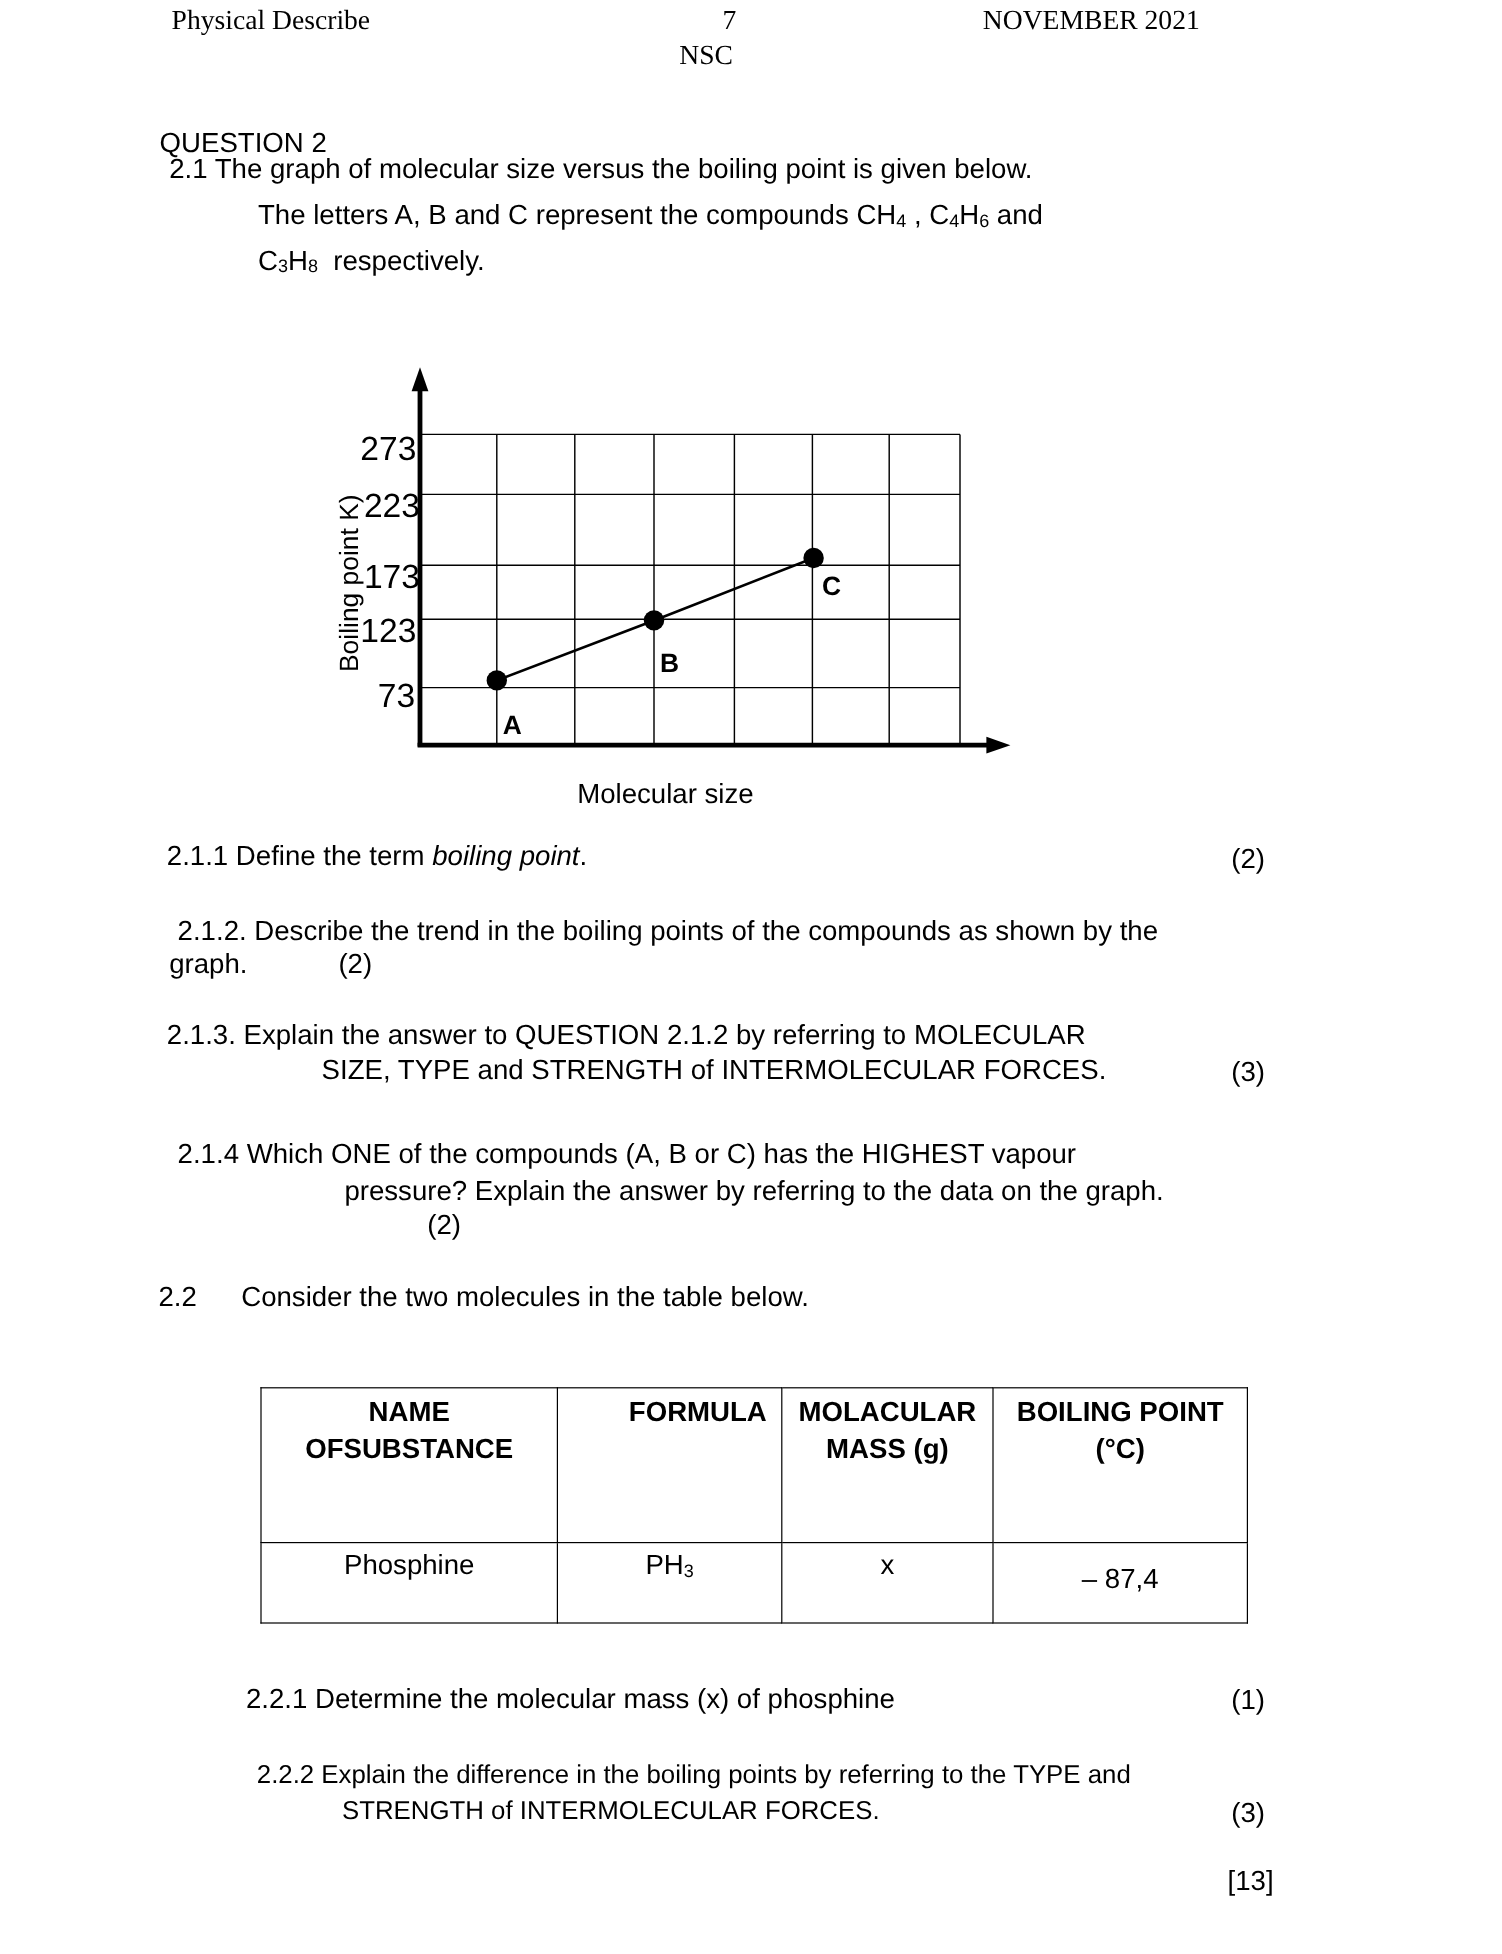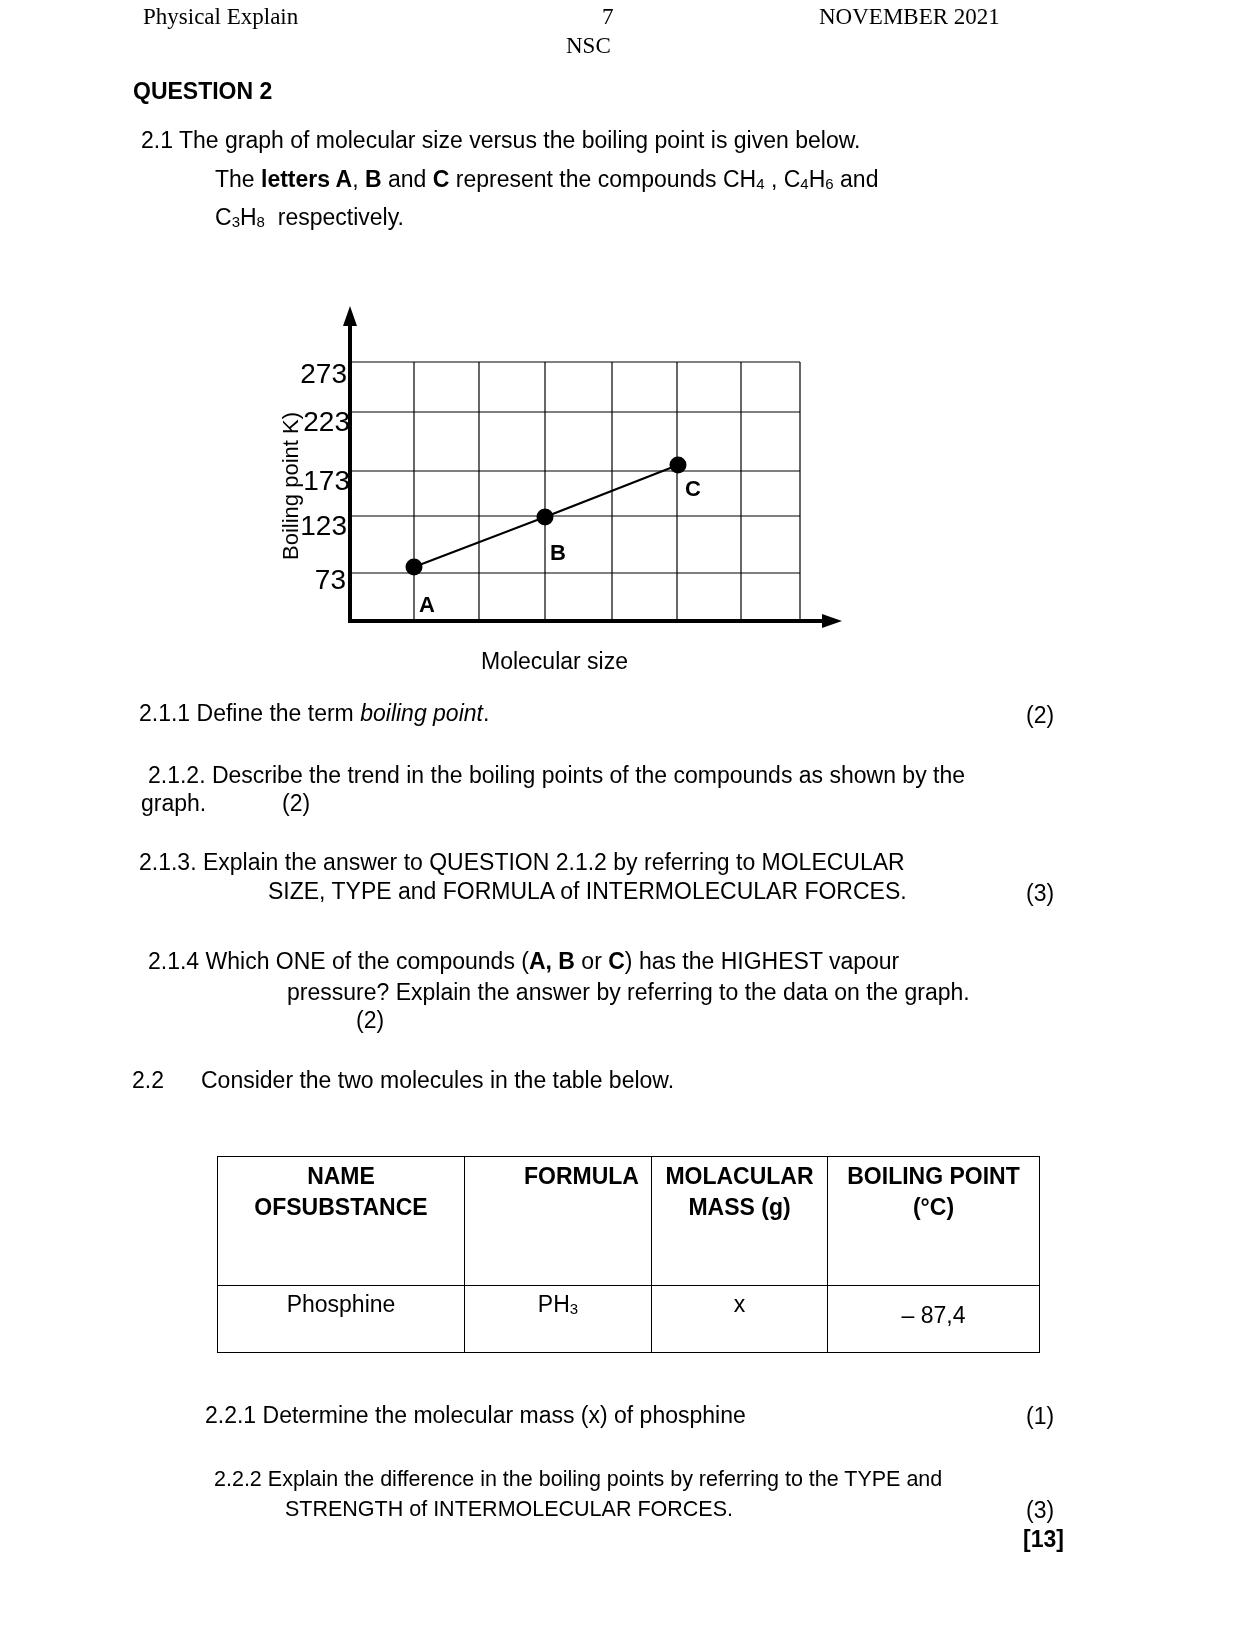--- a/index.html
+++ b/index.html
@@ -1,38 +1,38 @@
 <!DOCTYPE html>
 <html><head>
 <meta charset="utf-8">
 <style>
   html, body { margin: 0; padding: 0; background: #ffffff; }
   body { width: 1252px; height: 1628px; position: relative; overflow: hidden; color: #000; font-family: "Liberation Sans", sans-serif; }
   .abs { position: absolute; white-space: nowrap; }
   .serif { font-family: "Liberation Serif", serif; }
   .hdr { font-size: 23px; top: 4px; }
   .body-text { font-size: 23px; line-height: 1.2; }
-  .bold { font-weight: bold; }
+  .bold { font-weight: normal; margin-top: 28px; }
   .italic { font-style: italic; }
   sub.s { font-size: 15px; vertical-align: baseline; position: relative; top: 2px; }
   .marks { font-size: 23px; }
   
   #chart { position: absolute; left: 270px; top: 300px; width: 600px; height: 400px; }
   .tick { position: absolute; font-size: 28px; text-align: right; width: 60px; }
   .pt-label { position: absolute; font-size: 22px; font-weight: bold; }
   .ylabel { position: absolute; font-size: 22px; transform: rotate(-90deg); transform-origin: left top; }
   
   table.data { position: absolute; left: 217px; top: 1156px; border-collapse: collapse; font-size: 23px; }
   table.data td, table.data th { border: 1.5px solid #000; text-align: center; padding: 0; }
   table.data th { font-weight: bold; vertical-align: top; padding-top: 4px; line-height: 1.35; }
 </style>
 </head>
 <body>
 
-<div class="abs serif hdr" style="left:143px;">Physical Explain</div>
+<div class="abs serif hdr" style="left:143px;">Physical Describe</div>
 <div class="abs serif hdr" style="left:602px;">7</div>
 <div class="abs serif hdr" style="left:819px;">NOVEMBER 2021</div>
 <div class="abs serif hdr" style="left:566px; top:33px;">NSC</div>
 
 <div class="abs bold" style="left:133px; top:78px; font-size:23px;">QUESTION 2</div>
 
 <div class="abs body-text" style="left:141px; top:127px;">
   <span>2.1</span>
   <span>The graph of molecular size versus the boiling point is given below.</span>
 </div>
@@ -82,21 +82,21 @@
 </div>
 
 <div class="abs body-text" style="left:139px; top:700px;"><span>2.1.1 Define the term </span><span class="italic">boiling point</span><span>.</span></div>
 <div class="abs marks" style="left:1026px; top:702px;">(2)</div>
 
 <div class="abs body-text" style="left:148px; top:762px;">2.1.2. Describe the trend in the boiling points of the compounds as shown by the</div>
 <div class="abs body-text" style="left:141px; top:790px;">graph.</div>
 <div class="abs body-text" style="left:282px; top:790px;">(2)</div>
 
 <div class="abs body-text" style="left:139px; top:849px;">2.1.3. Explain the answer to QUESTION 2.1.2 by referring to MOLECULAR</div>
-<div class="abs body-text" style="left:268px; top:878px;">SIZE, TYPE and FORMULA of INTERMOLECULAR FORCES.</div>
+<div class="abs body-text" style="left:268px; top:878px;">SIZE, TYPE and STRENGTH of INTERMOLECULAR FORCES.</div>
 <div class="abs marks" style="left:1026px; top:880px;">(3)</div>
 
 <div class="abs body-text" style="left:148px; top:948px;"><span>2.1.4 Which ONE of the compounds (</span><span class="bold">A, B</span><span> or </span><span class="bold">C</span><span>) has the HIGHEST vapour</span></div>
 <div class="abs body-text" style="left:287px; top:979px;">pressure? Explain the answer by referring to the data on the graph.</div>
 <div class="abs body-text" style="left:356px; top:1007px;">(2)</div>
 
 <div class="abs body-text" style="left:132px; top:1067px;">2.2</div>
 <div class="abs body-text" style="left:201px; top:1067px;">Consider the two molecules in the table below.</div>
 
 <table class="data">

